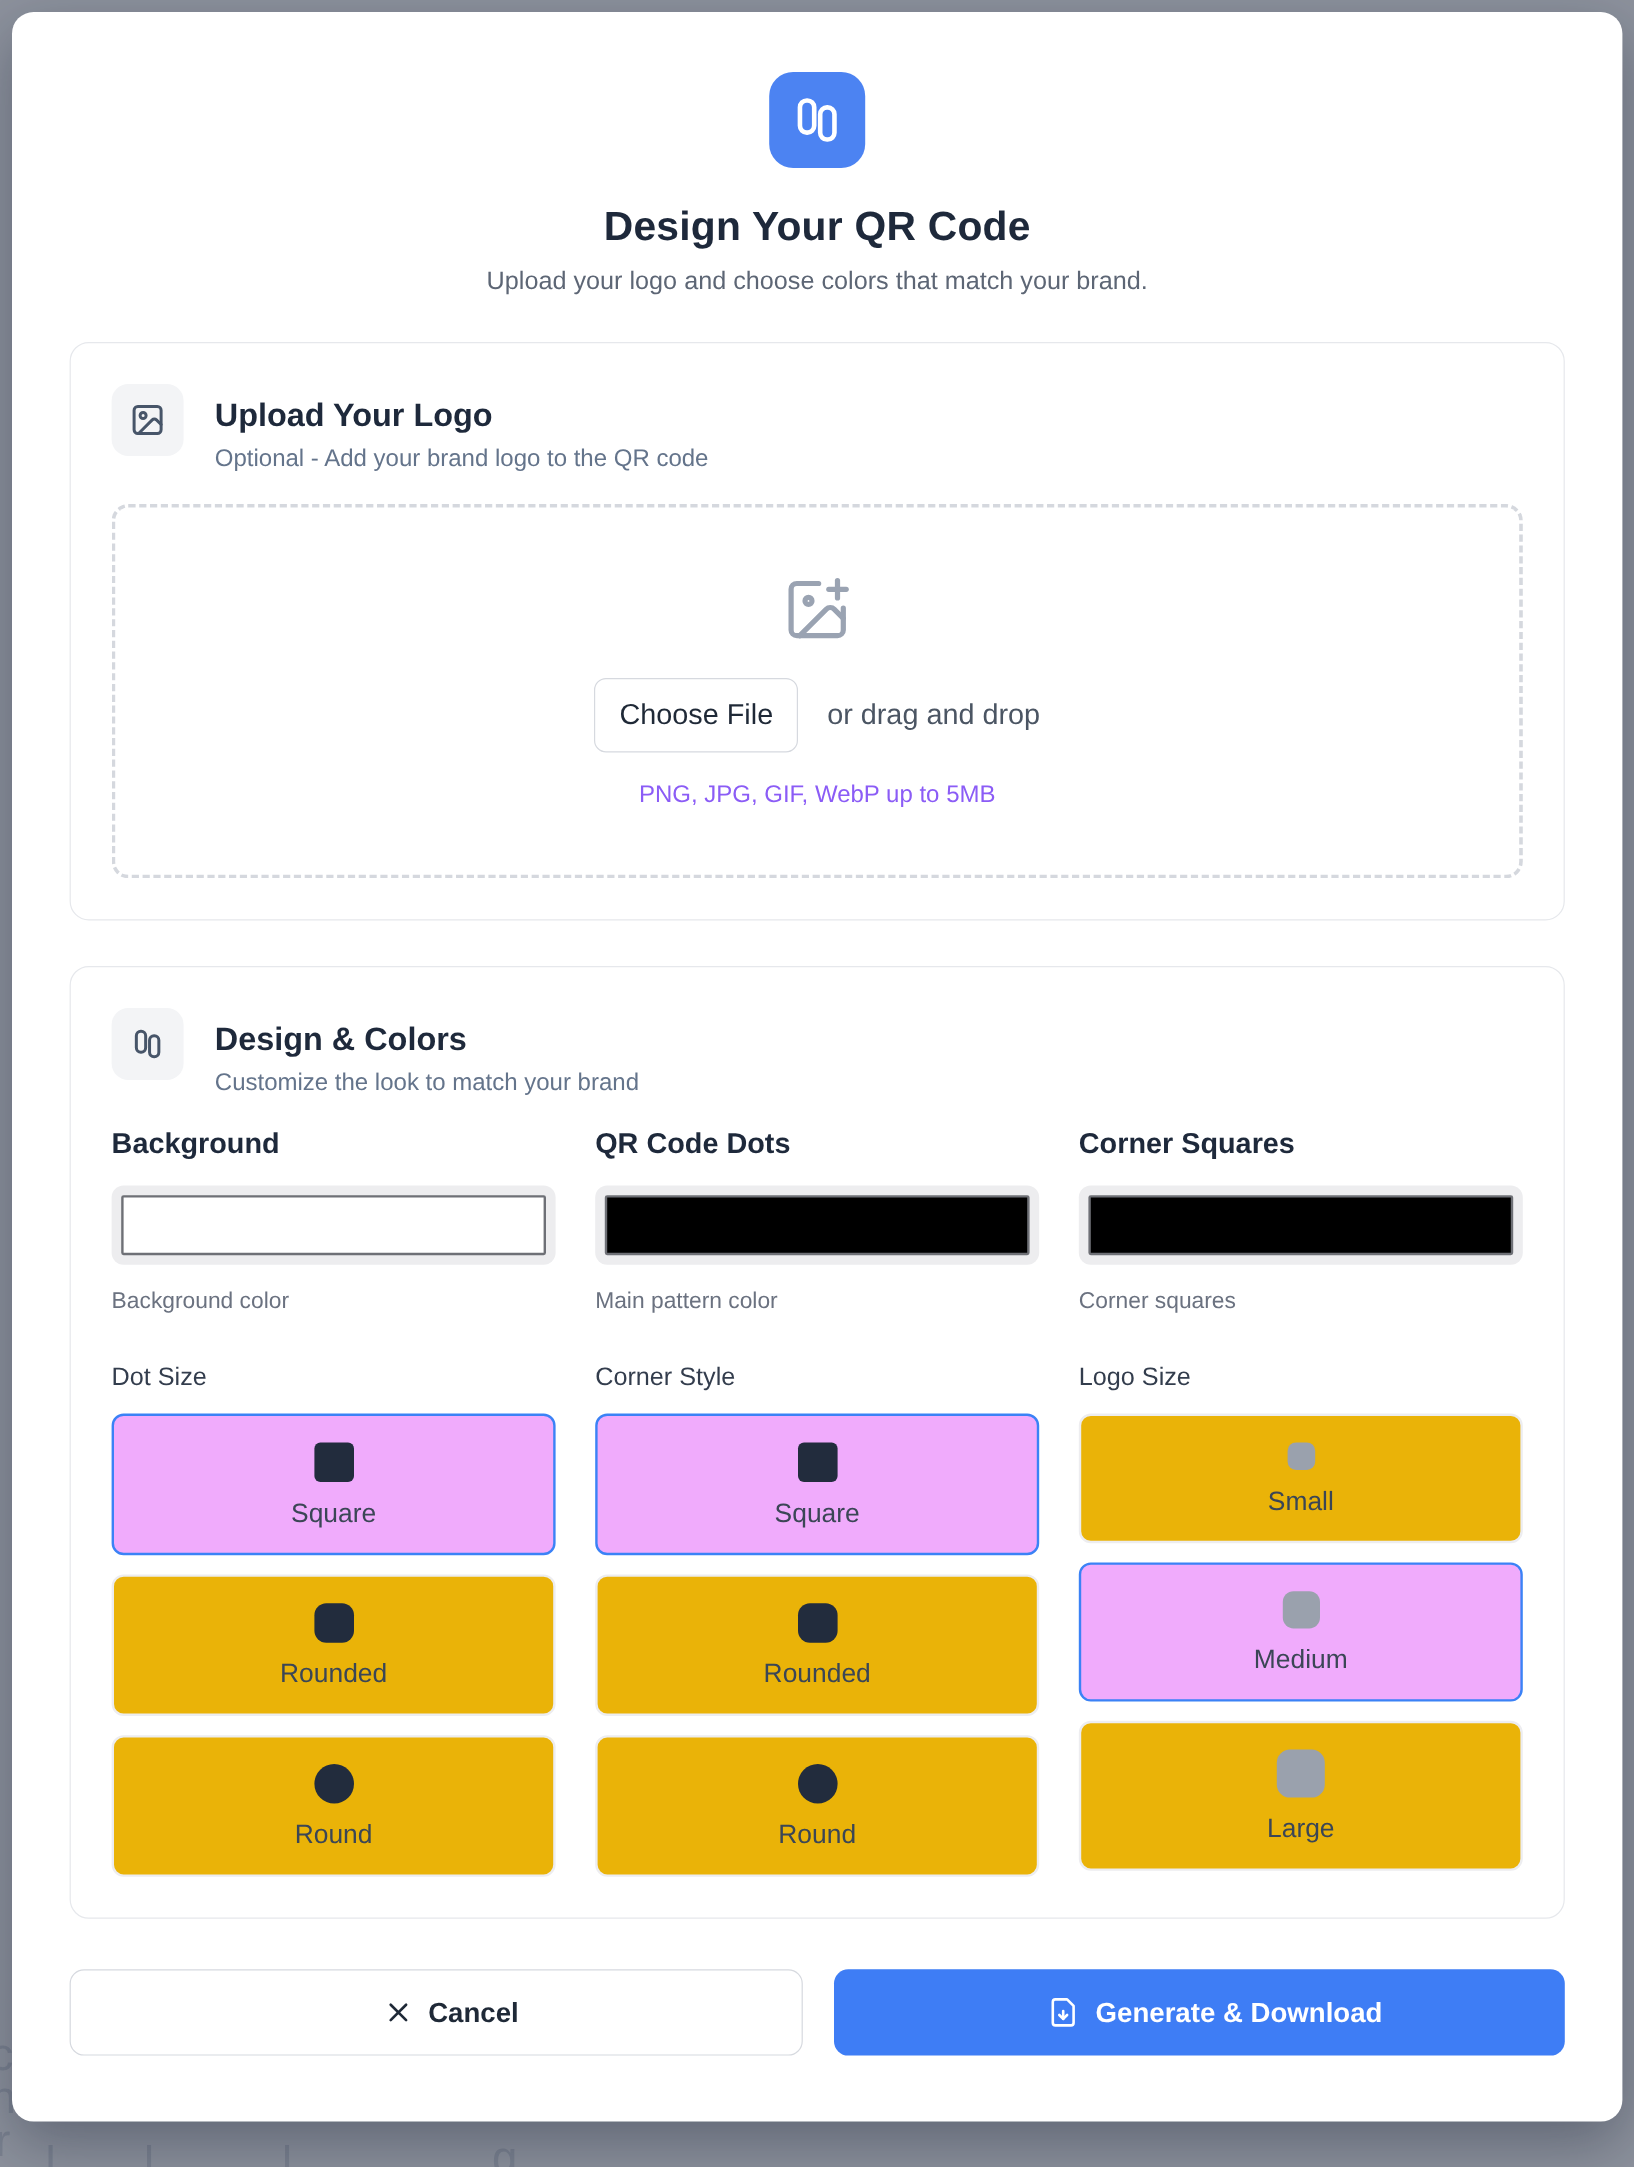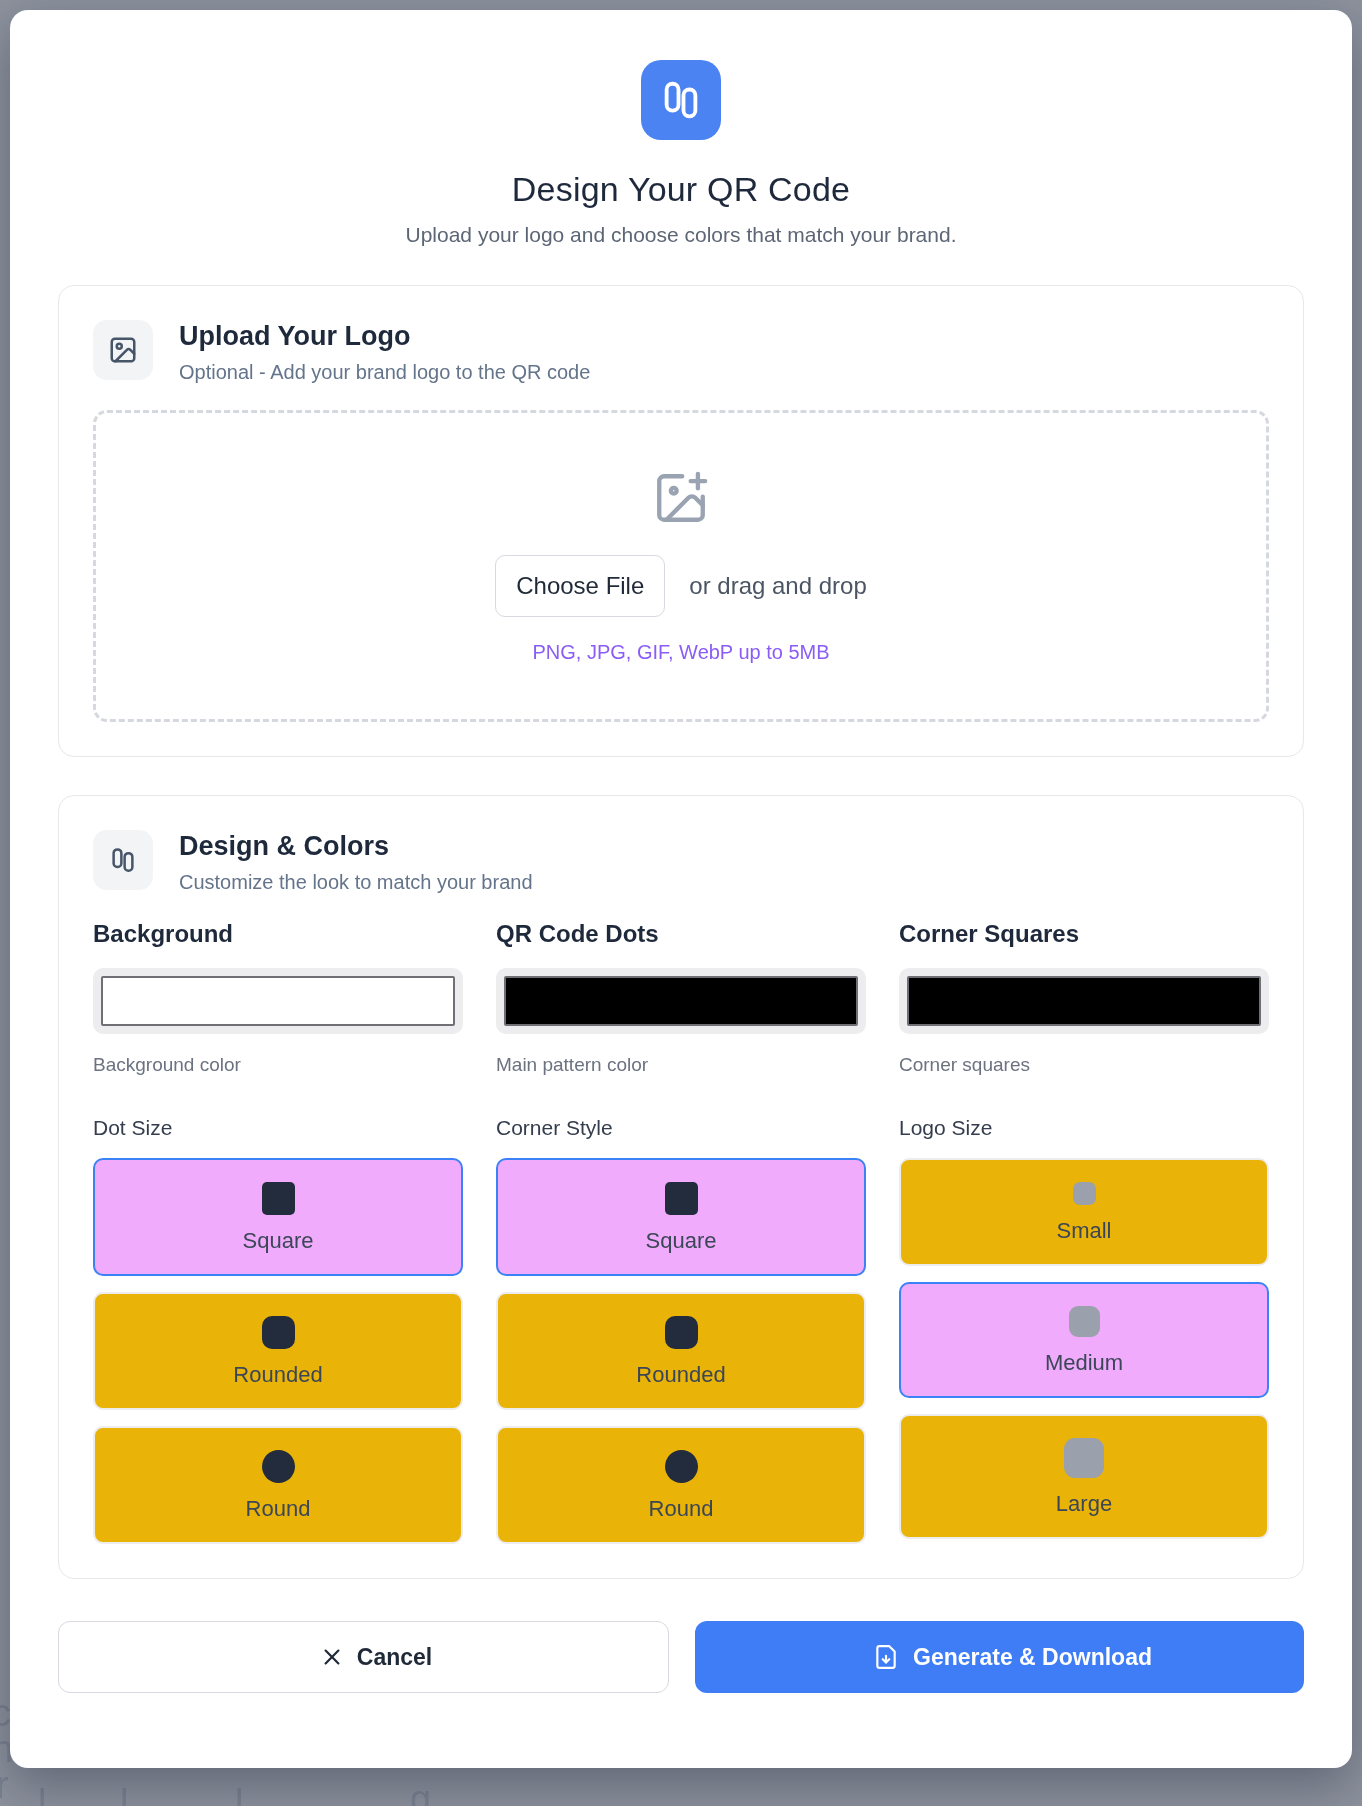--- a/index.html
+++ b/index.html
@@ -20,35 +20,35 @@
     background:#ffffff; border-radius:18px;
     padding:50px 48px 26px 48px;
     box-shadow:0 18px 50px rgba(15,23,42,.35);
   }
   
   .modal-head { text-align:center; }
   .app-chip {
     width:80px; height:80px; border-radius:20px; background:#4c83f2;
     margin:0 auto 30px auto; display:flex; align-items:center; justify-content:center;
   }
-  h1 { font-size:34px; font-weight:400; color:#1e293b; letter-spacing:.2px; }
+  h1 { font-size:34px; font-weight:700; color:#1e293b; letter-spacing:.2px; }
   .modal-sub { font-size:21px; color:#5d6675; margin-top:14px; margin-bottom:38px; }
 
   
   .card {
     border:1.5px solid #e6e8ec; border-radius:16px; background:#fff;
     padding:34px; 
   }
   .card + .card { margin-top:38px; }
   .card-head { display:flex; gap:26px; align-items:flex-start; margin-bottom:26px; }
   .chip {
     width:60px; height:60px; border-radius:14px; background:#f3f4f6;
     display:flex; align-items:center; justify-content:center; flex:0 0 auto;
   }
-  .card-head h2 { font-size:27px; font-weight:700; color:#1e293b; margin-top:1px; }
+  .card-head h2 { font-size:27px; font-weight:700; color:#1e293b; margin-top:11px; }
   .card-head p { font-size:20px; color:#64748b; margin-top:9px; }
 
   
   .dropzone {
     border:3px dashed #d5d8de; border-radius:14px; height:312px;
     display:flex; flex-direction:column; align-items:center; justify-content:center;
     cursor:pointer;
   }
   .drop-row { display:flex; align-items:center; gap:24px; margin-top:28px; }
   .choose-btn {

